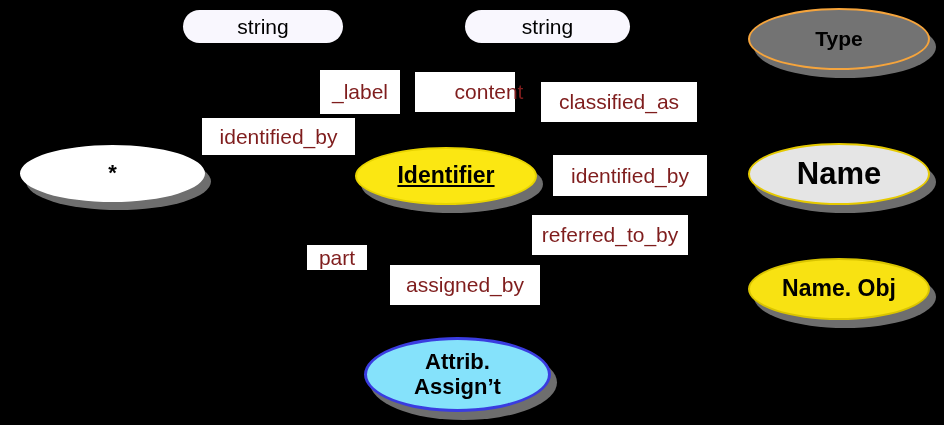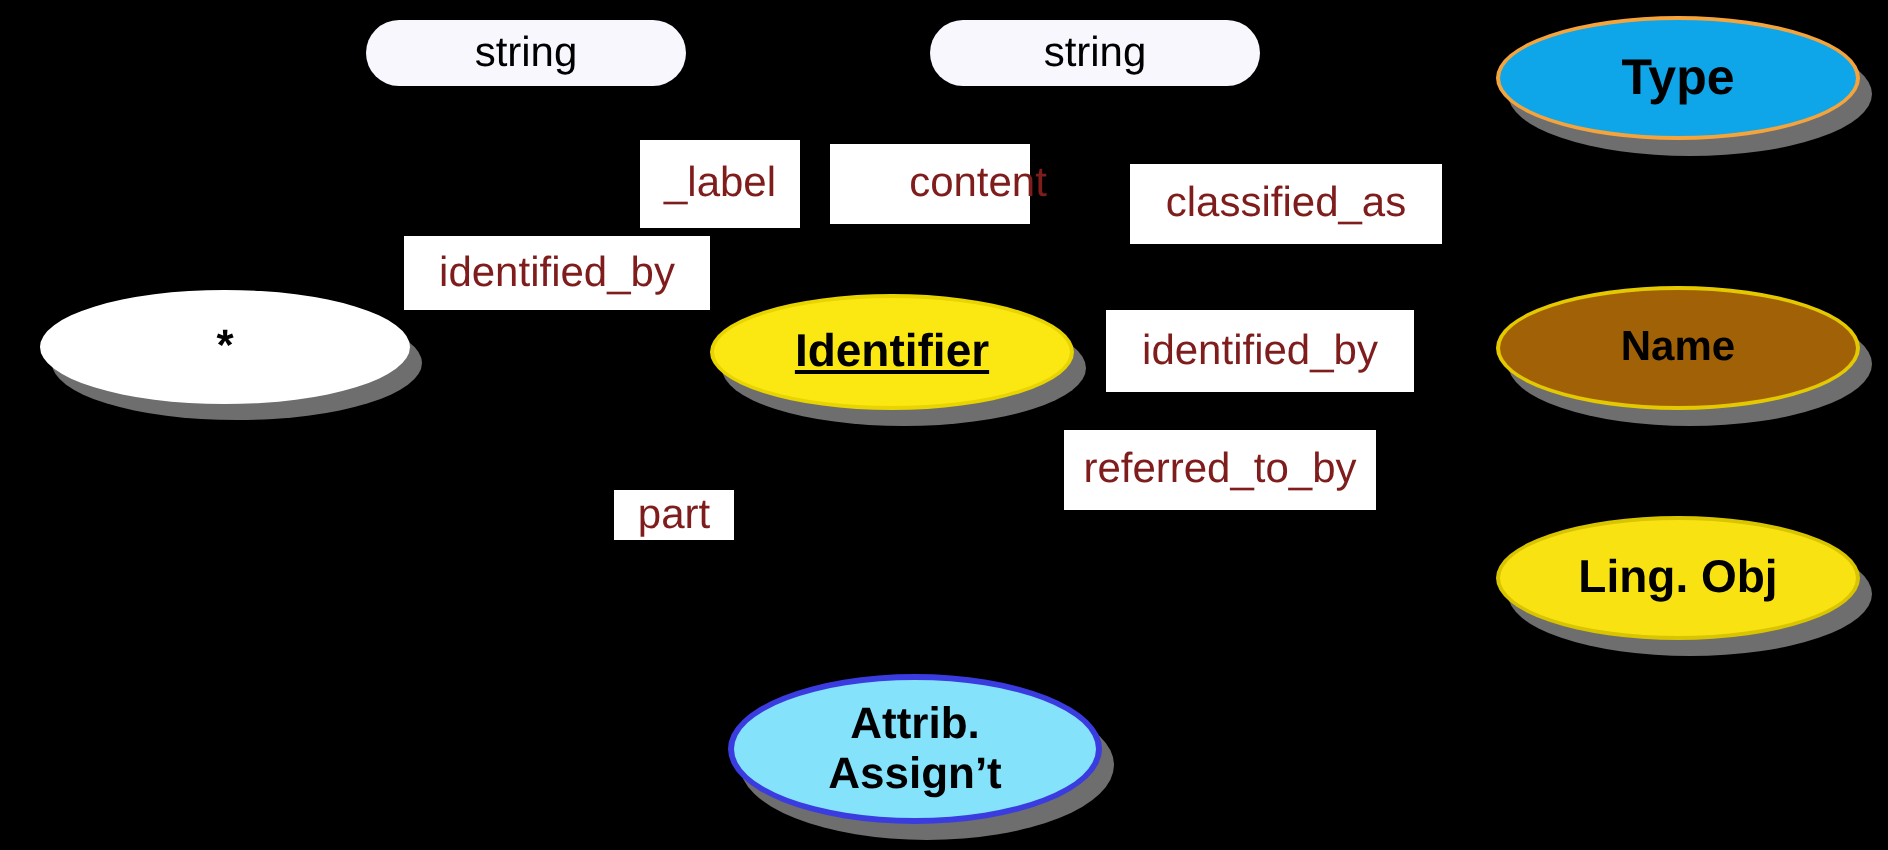--- a/index.html
+++ b/index.html
@@ -106,52 +106,53 @@
   <div class="strbox" style="left:183px; top:10px; width:160px; height:33px;">string</div>
 
   <div class="strbox" style="left:465px; top:10px; width:165px; height:33px;">string</div>
 
   <div class="edgelabel" style="left:320px; top:70px; width:80px; height:44px;">_label</div>
 
   <div class="edgelabel" style="left:415px; top:72px; width:100px; height:40px;padding-left:48px;">content</div>
 
   <div class="edgelabel" style="left:202px; top:118px; width:153px; height:37px;">identified_by</div>
 
-  <div class="edgelabel" style="left:565px; top:82px; width:156px; height:40px;">classified_as</div>
+  <div class="edgelabel" style="left:541px; top:82px; width:156px; height:40px;">classified_as</div>
 
   <div class="edgelabel" style="left:553px; top:155px; width:154px; height:41px;">identified_by</div>
 
   <div class="edgelabel" style="left:532px; top:215px; width:156px; height:40px;">referred_to_by</div>
 
   <div class="edgelabel" style="left:307px; top:245px; width:60px; height:25px;">part</div>
 
+  <div class="edgelabel" style="left:390px; top:265px; width:150px; height:40px;">assigned_by</div>
 
   <div class="node" style="left:20px; top:145px; width:185px; height:57px;">
     <div class="shadow"></div>
     <div class="face" style="background:#ffffff; border:2px solid #ffffff; font-size:22px;">*</div>
   </div>
 
   <div class="node" style="left:355px; top:147px; width:182px; height:58px;">
     <div class="shadow"></div>
     <div class="face" style="background:#fbe712; border:2px solid #e8d400; font-size:23px;text-decoration:underline;">Identifier</div>
   </div>
 
   <div class="node" style="left:748px; top:8px; width:182px; height:62px;">
     <div class="shadow"></div>
-    <div class="face" style="background:#0ea5e9; border:2px solid #f5a43c; font-size:25px;">Type</div>
+    <div class="face" style="background:#737373; border:2px solid #f5a43c; font-size:21px;">Type</div>
   </div>
 
   <div class="node" style="left:748px; top:143px; width:182px; height:62px;">
     <div class="shadow"></div>
-    <div class="face" style="background:#a16207; border:2px solid #e5c900; font-size:21px;">Name</div>
+    <div class="face" style="background:#e5e5e5; border:2px solid #e5c900; font-size:31px;">Name</div>
   </div>
 
   <div class="node" style="left:748px; top:258px; width:182px; height:62px;">
     <div class="shadow"></div>
-    <div class="face" style="background:#f8e212; border:2px solid #d9c400; font-size:23px;">Ling. Obj</div>
+    <div class="face" style="background:#f8e212; border:2px solid #d9c400; font-size:23px;">Name. Obj</div>
   </div>
 
   <div class="node" style="left:364px; top:337px; width:187px; height:75px;">
     <div class="shadow"></div>
     <div class="face two-line" style="background:#85e2fb; border:3px solid #3a3ce0; font-size:22px; white-space:pre-line;">Attrib.
 Assign’t</div>
   </div>
 
 </div>
 

